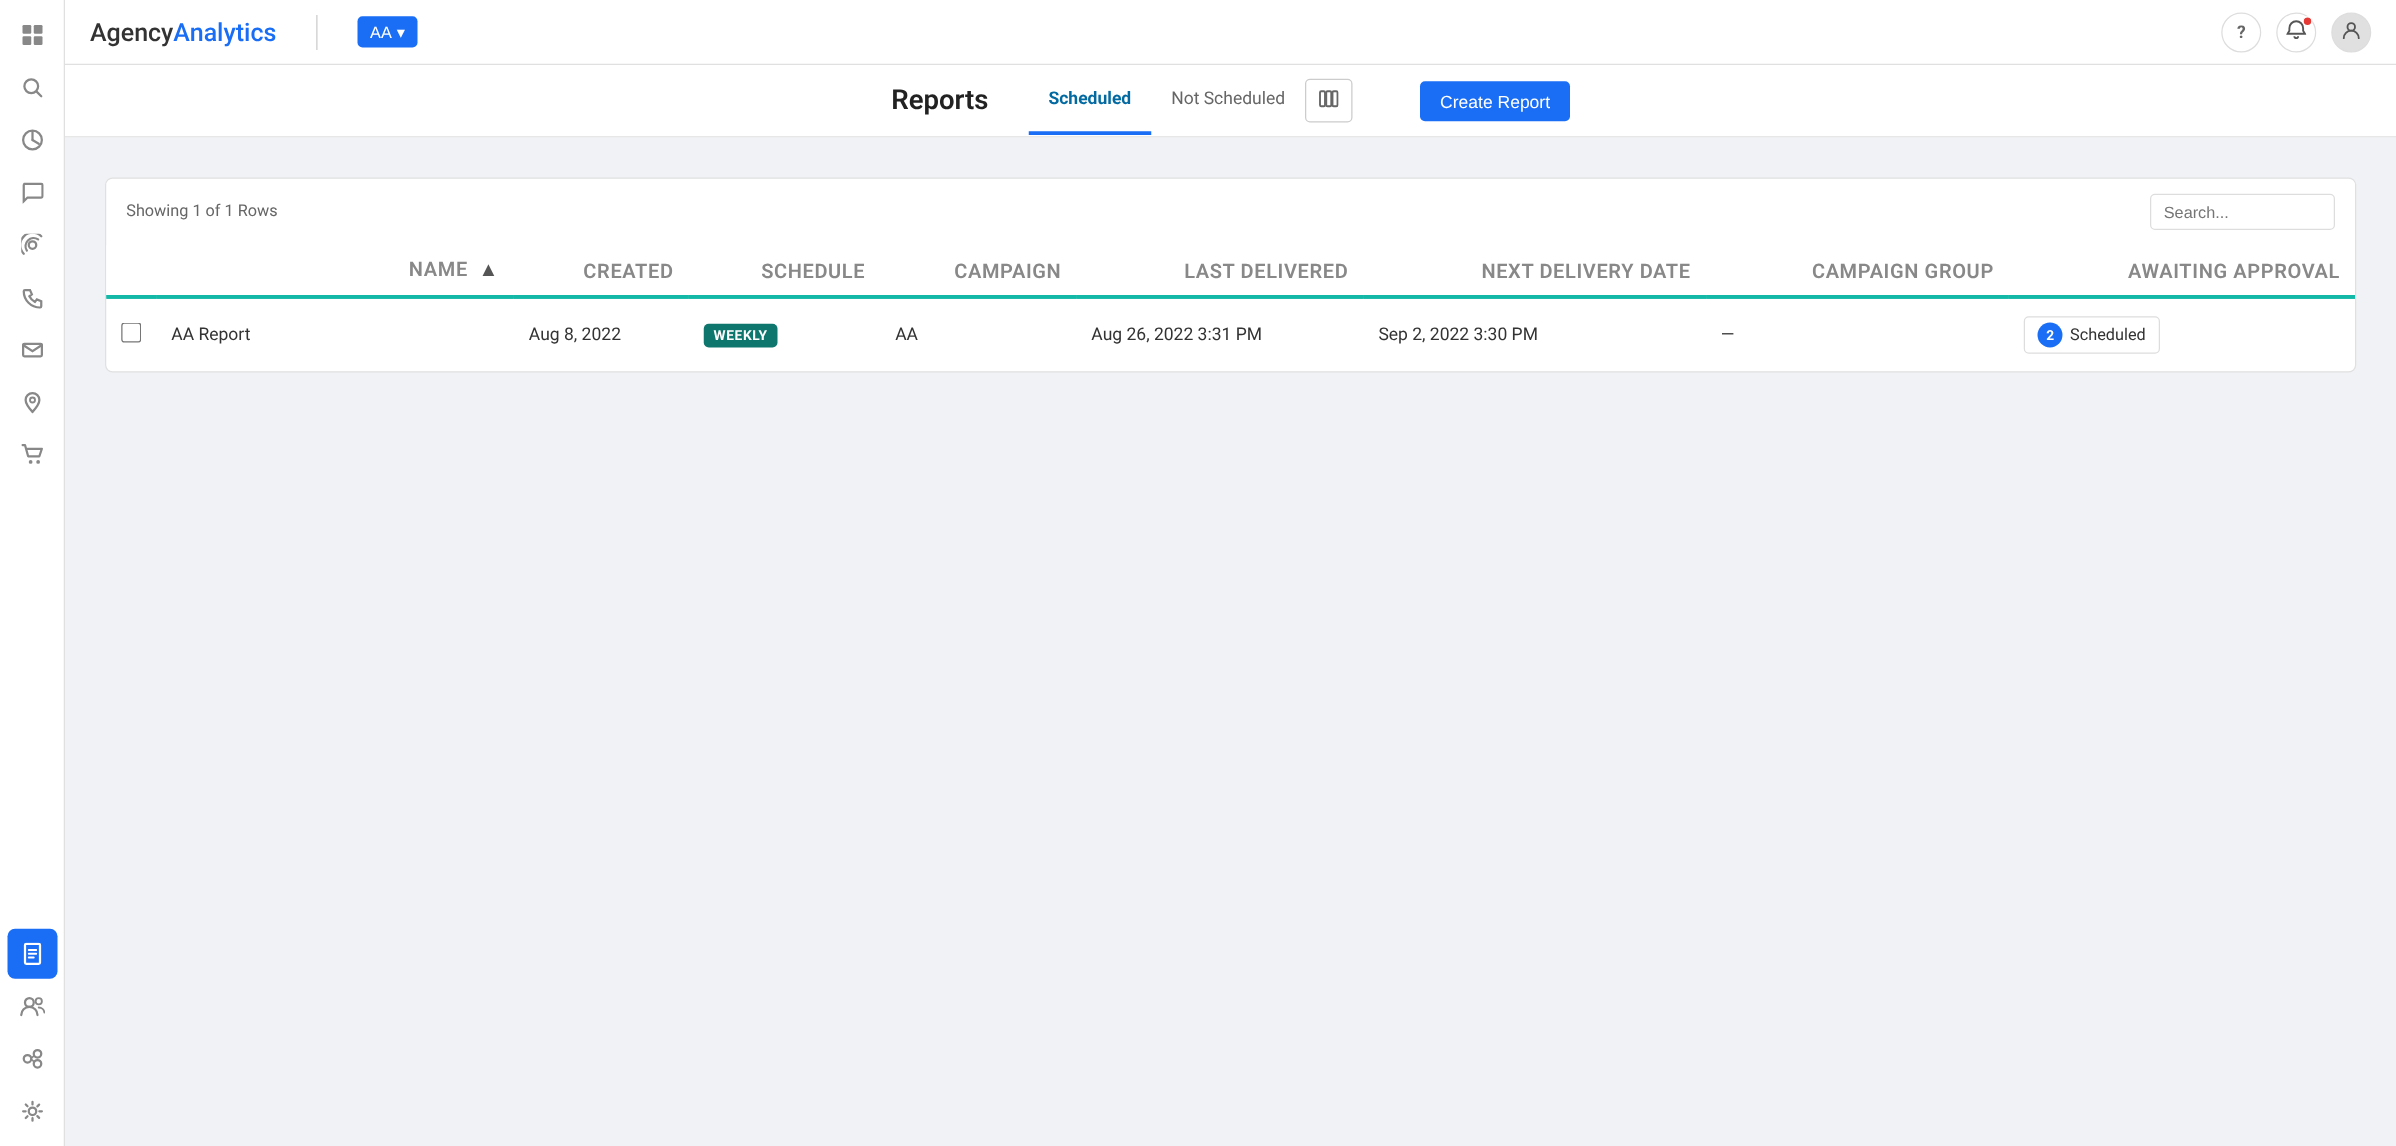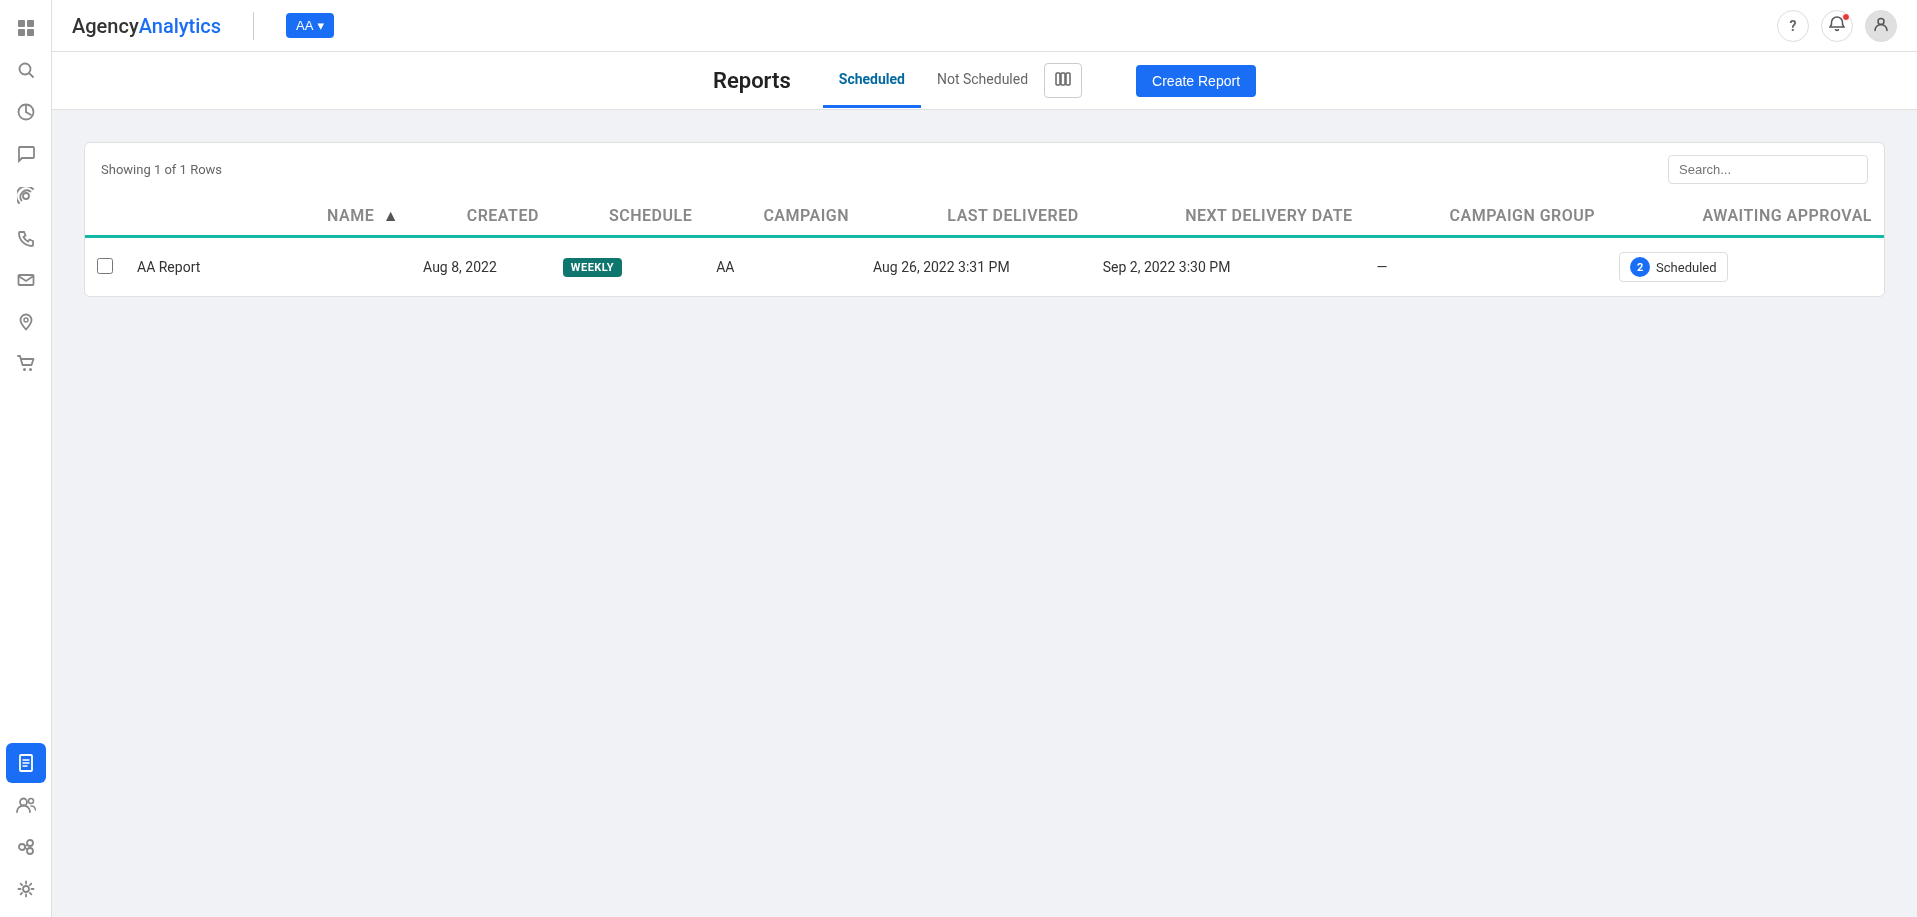--- a/index.html
+++ b/index.html
@@ -40,21 +40,21 @@
     .columns-btn { border: 1px solid #ccc; background: #fff; border-radius: 4px; padding: 7px 10px; cursor: pointer; color: #555; font-size: 14px; }
     .create-btn { background: #1a6ef5; color: #fff; border: none; border-radius: 4px; padding: 8px 16px; font-size: 14px; cursor: pointer; font-weight: 500; margin-left: 44px; }
 
     
     .content-area { flex: 1; padding: 32px; overflow: auto; background: #f0f2f5; }
 
     
     .table-card { background: #fff; border-radius: 6px; border: 1px solid #e0e0e0; overflow: hidden; }
     .table-toolbar { display: flex; align-items: center; justify-content: space-between; padding: 12px 16px; }
     .showing-text { font-size: 13px; color: #666; }
-    .search-input { border: 1px solid #ddd; border-radius: 4px; padding: 6px 10px; font-size: 13px; width: 200px; color: #999; outline: none; margin-left: 25px; }
+    .search-input { border: 1px solid #ddd; border-radius: 4px; padding: 6px 10px; font-size: 13px; width: 148px; color: #999; outline: none; margin-left: 25px; }
 
     
     .data-table { width: 100%; border-collapse: collapse; }
     .data-table th { padding: 10px 12px; text-align: right; font-size: 16px; font-weight: 600; color: #888; text-transform: uppercase; letter-spacing: 0.5px; border-bottom: 3px solid #14b8a6; background: #fff; }
     .data-table th.sortable { cursor: pointer; }
     .data-table th .sort-arrow { margin-left: 4px; color: #555; }
     .data-table td { padding: 14px 12px; border-bottom: 1px solid #f0f0f0; font-size: 14px; color: #333; }
     .data-table tr:last-child td { border-bottom: none; }
     .checkbox-cell { width: 36px; }
     .row-checkbox { width: 16px; height: 16px; cursor: pointer; border: 1px solid #bbb; border-radius: 3px; }

